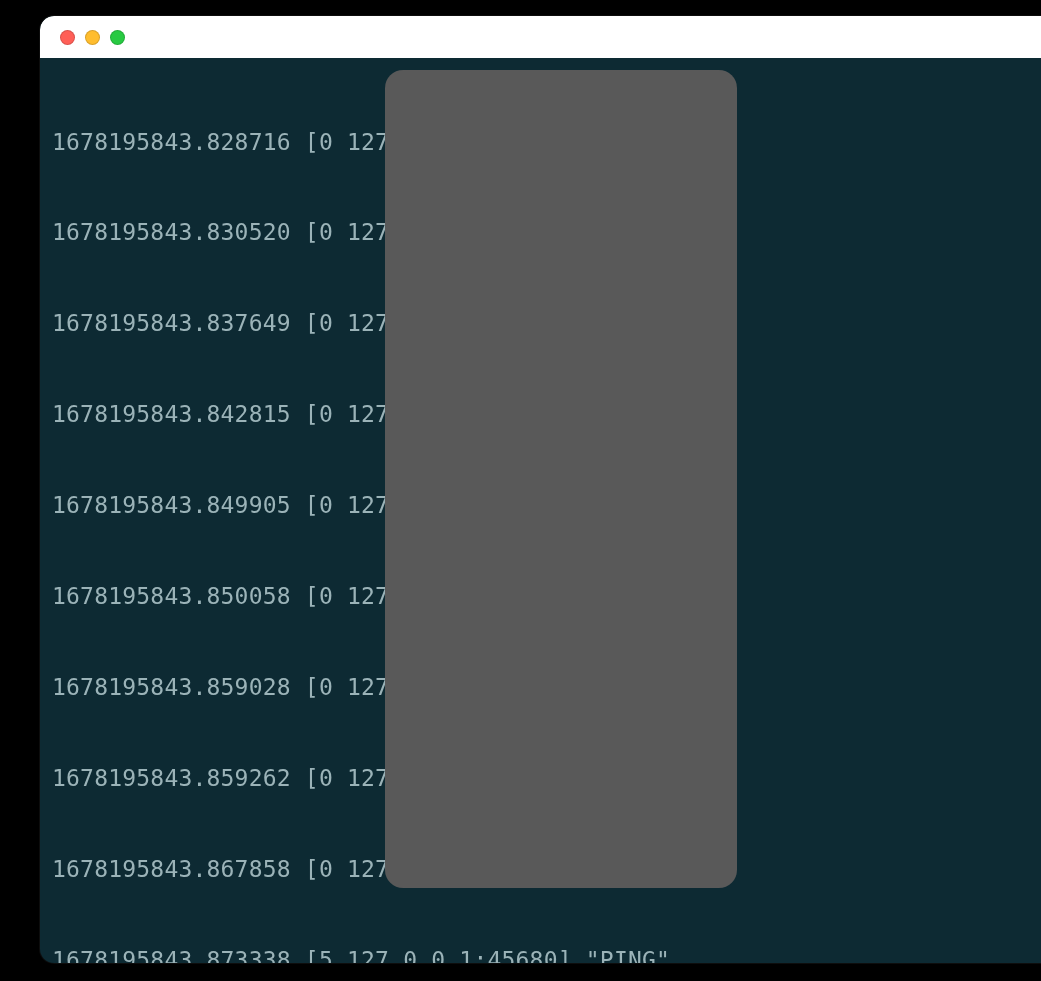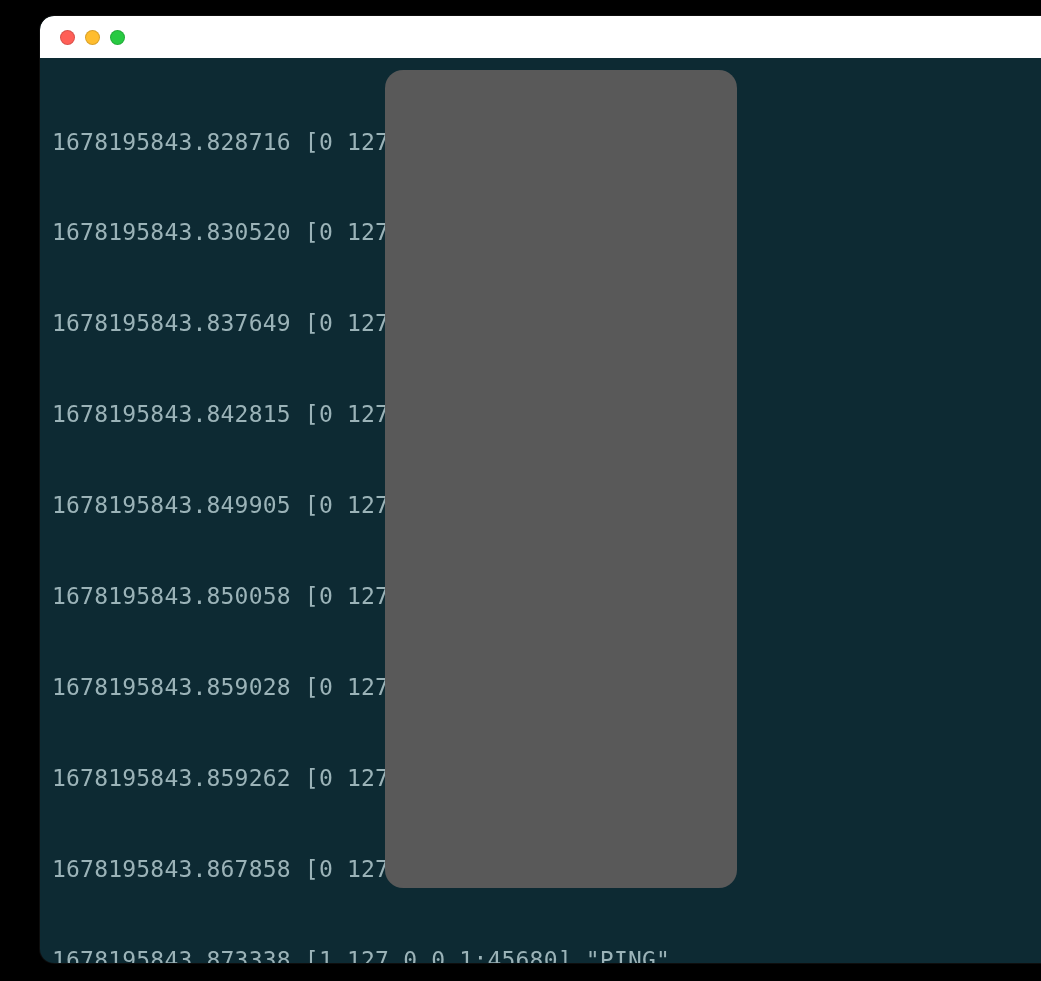--- a/index.html
+++ b/index.html
@@ -77,21 +77,21 @@
   <div class="terminal">
     <span class="line">1678195843.828716 [0 127.0.0.1:45682] "DBSIZE"</span>
     <span class="line">1678195843.830520 [0 127.0.0.1:45676] "PING"</span>
     <span class="line">1678195843.837649 [0 127.0.0.1:45676] "DBSIZE"</span>
     <span class="line">1678195843.842815 [0 127.0.0.1:45678] "PING"</span>
     <span class="line">1678195843.849905 [0 127.0.0.1:45678] "DBSIZE"</span>
     <span class="line">1678195843.850058 [0 127.0.0.1:45681] "PING"</span>
     <span class="line">1678195843.859028 [0 127.0.0.1:45679] "PING"</span>
     <span class="line">1678195843.859262 [0 127.0.0.1:45681] "DBSIZE"</span>
     <span class="line">1678195843.867858 [0 127.0.0.1:45679] "DBSIZE"</span>
-    <span class="line">1678195843.873338 [1 127.0.0.1:45680] "PING"</span>
+    <span class="line">1678195843.873338 [5 127.0.0.1:45680] "PING"</span>
     
     
     
     
     
     
     
     
     
     

